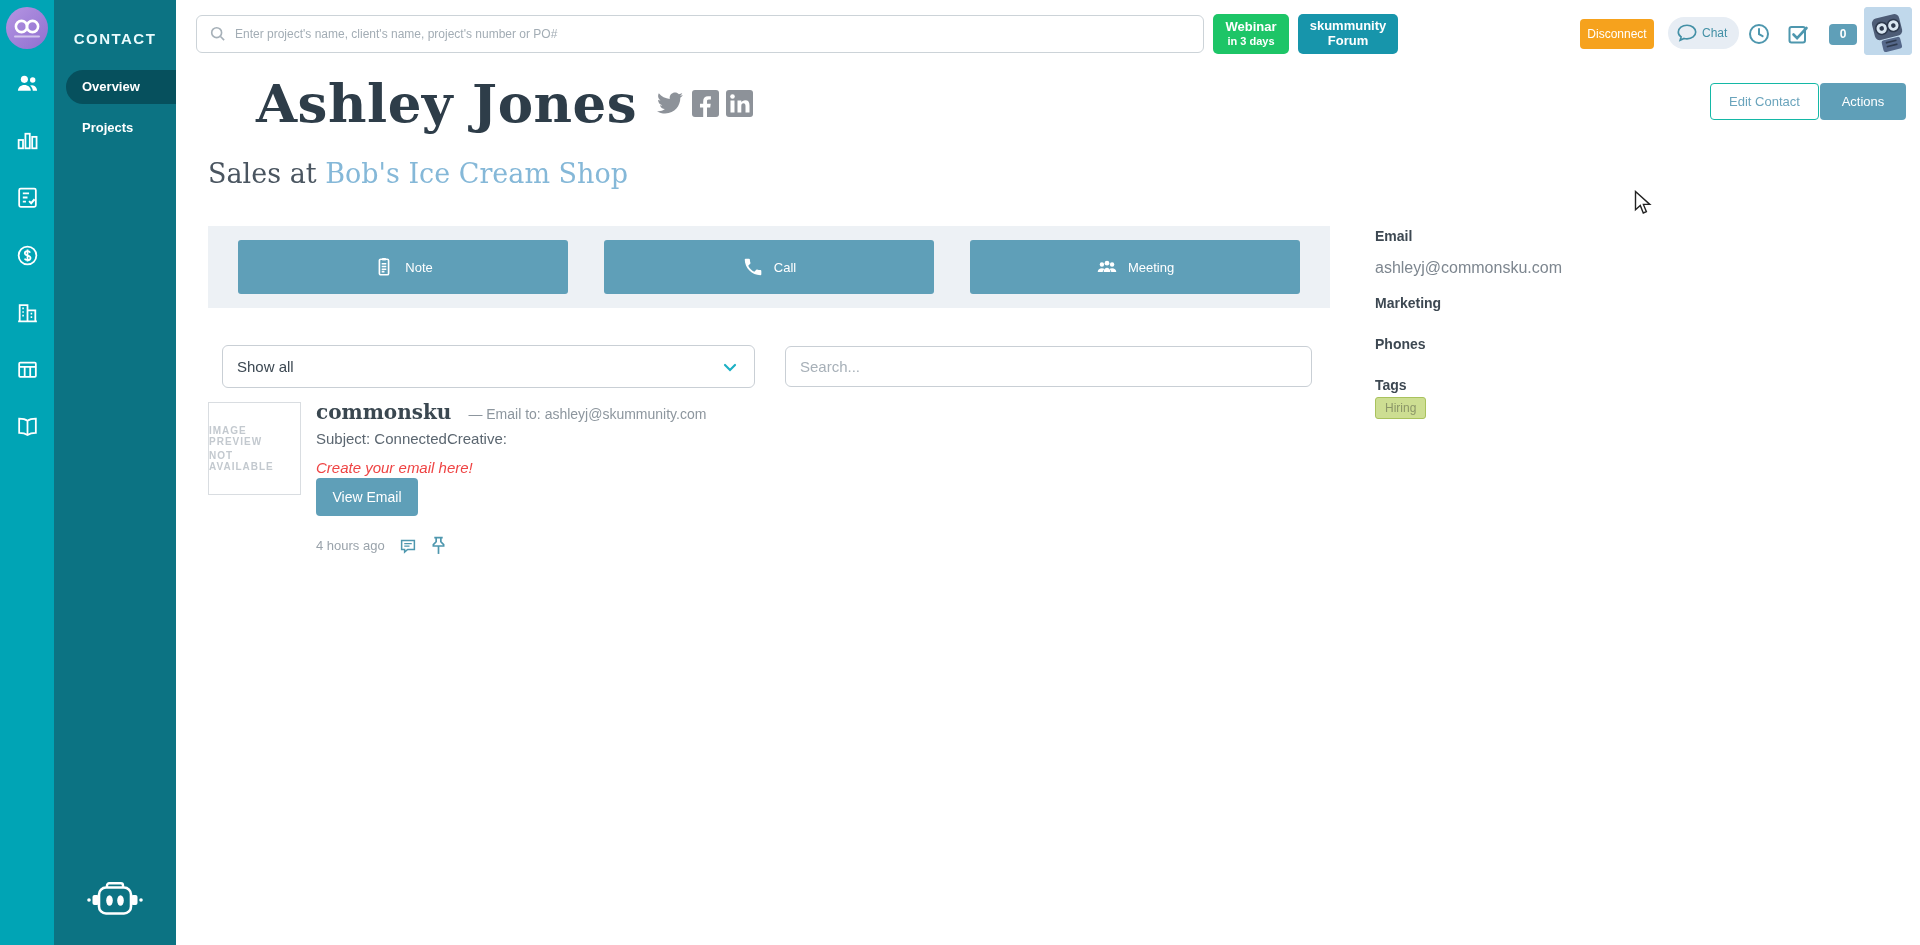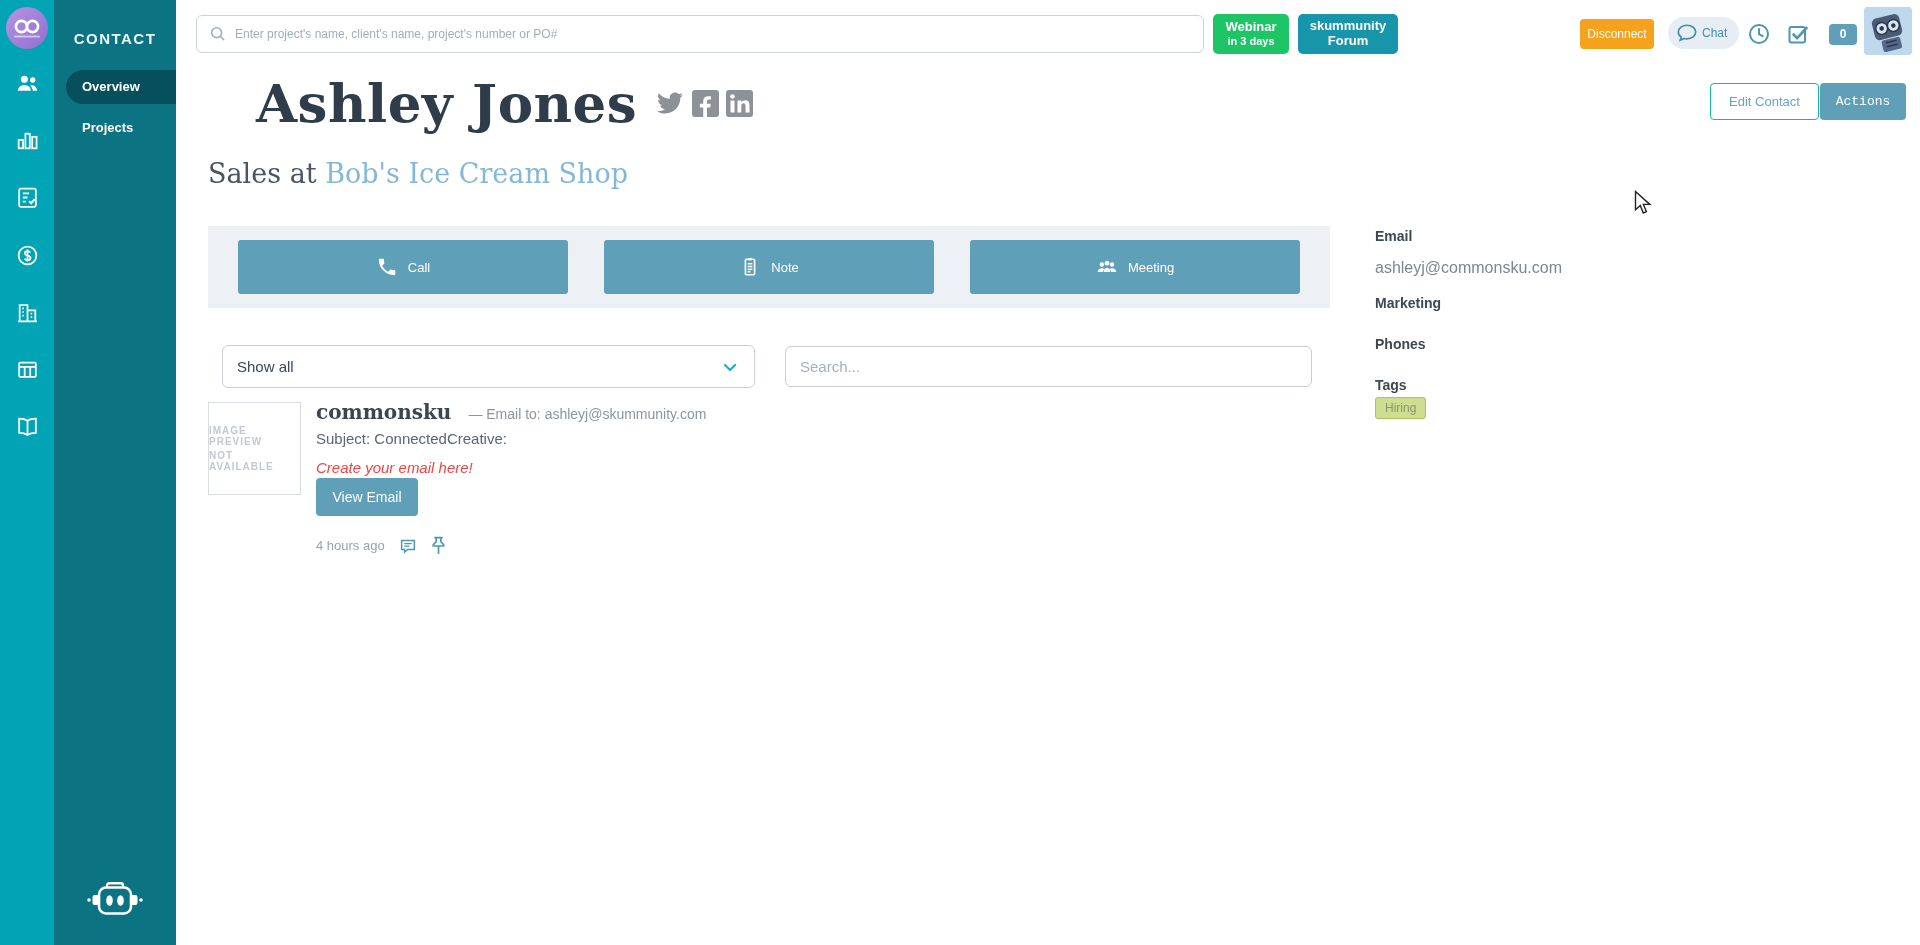--- a/index.html
+++ b/index.html
@@ -36,21 +36,21 @@
   .badge0 { position:absolute; left:1829px; top:24px; width:28px; height:21px; background:#5f9fb8; border-radius:4px; color:#fff; font-size:12px; font-weight:bold; text-align:center; line-height:21px; cursor:pointer; }
   .avatar { position:absolute; left:1864px; top:7px; width:48px; height:48px; border-radius:4px; overflow:hidden; background:#c4dbec; cursor:pointer; }
 
   
   .contact-name { position:absolute; left:208px; top:72px; font-family:"DejaVu Serif","Liberation Serif",serif; font-size:53px; color:#2e3d49; letter-spacing:0.5px; display:flex; align-items:center; gap:12px;margin-left:48px; }
   .social { display:flex; align-items:center; gap:7px; margin-left:6px; }
   .social .s-ic { cursor:pointer; display:block; }
   .contact-sub { position:absolute; left:208px; top:158px; font-family:"DejaVu Serif","Liberation Serif",serif; font-size:27px; color:#4a5560; }
   .contact-sub a { color:#85b8d8; text-decoration:none; cursor:pointer; }
   .btn-edit { position:absolute; left:1710px; top:83px; width:109px; height:37px; background:#fff; border:1px solid #14b8a6; border-radius:4px; color:#6aa4bc; font-size:13px; cursor:pointer; font-family:"Liberation Sans",sans-serif; }
-  .btn-actions { position:absolute; left:1820px; top:83px; width:86px; height:37px; background:#5f9fb8; border:none; border-radius:4px; color:#fff; font-size:13px; cursor:pointer; font-family:Liberation Mono, monospace; }
+  .btn-actions { position:absolute; left:1820px; top:83px; width:86px; height:37px; background:#5f9fb8; border:none; border-radius:4px; color:#fff; font-size:13px; cursor:pointer; font-family:Liberation Sans, sans-serif; }
 
   
   .qa-band { position:absolute; left:208px; top:226px; width:1122px; height:82px; background:#edf1f5; display:flex; align-items:center; padding:0 30px; gap:36px; }
   .qa-btn { flex:1; height:54px; background:#5f9fb8; border:none; border-radius:3px; color:#fff; font-size:13px; display:flex; align-items:center; justify-content:center; gap:10px; cursor:pointer; font-family:"Liberation Sans",sans-serif; }
   .qa-btn svg { width:22px; height:22px; }
 
   
   .filter-select { position:absolute; left:222px; top:345px; width:533px; height:43px; border:1px solid #c9cfd5; border-radius:6px; display:flex; align-items:center; padding:0 14px; font-size:15px; color:#3c4852; cursor:pointer; background:#fff; }
   .filter-select .spacer { flex:1; }
   .feed-search { position:absolute; left:785px; top:346px; width:527px; height:41px; border:1px solid #c9cfd5; border-radius:6px; padding:0 14px; font-size:15px; color:#444; outline:none; font-family:"Liberation Sans",sans-serif; }
@@ -244,32 +244,32 @@
   <button class="btn-edit">Edit Contact</button>
   <button class="btn-actions">Actions</button>
 
   <div class="contact-sub">
     <span>Sales at</span>
     <a>Bob's Ice Cream Shop</a>
   </div>
 
   <div class="qa-band">
     <button class="qa-btn">
-      <svg viewBox="0 0 24 24">
-        <path fill="#fff" d="M6.8 10.6c1.5 3 3.7 5.2 6.6 6.6l2.2-2.2c.3-.3.7-.4 1-.2 1.1.4 2.3.6 3.5.6.6 0 1 .4 1 1V20c0 .6-.4 1-1 1C10.9 21 3 13.1 3 3.9c0-.6.4-1 1-1h3.6c.6 0 1 .4 1 1 0 1.2.2 2.4.6 3.5.1.3 0 .7-.2 1z"></path>
-      </svg>
-      <span>Call</span>
-    </button>
-    <button class="qa-btn">
       <svg viewBox="0 0 24 24" fill="none" stroke="#fff" stroke-width="1.8">
         <rect x="7" y="3.5" width="10" height="17" rx="1.5"></rect>
         <path d="M10 2.2h4v2.6h-4z" fill="#fff" stroke="none"></path>
         <path d="M9.5 8.5h5M9.5 11.5h5M9.5 14.5h5M9.5 17h3"></path>
       </svg>
       <span>Note</span>
+    </button>
+    <button class="qa-btn">
+      <svg viewBox="0 0 24 24">
+        <path fill="#fff" d="M6.8 10.6c1.5 3 3.7 5.2 6.6 6.6l2.2-2.2c.3-.3.7-.4 1-.2 1.1.4 2.3.6 3.5.6.6 0 1 .4 1 1V20c0 .6-.4 1-1 1C10.9 21 3 13.1 3 3.9c0-.6.4-1 1-1h3.6c.6 0 1 .4 1 1 0 1.2.2 2.4.6 3.5.1.3 0 .7-.2 1z"></path>
+      </svg>
+      <span>Call</span>
     </button>
     <button class="qa-btn">
       <svg viewBox="0 0 26 22" fill="#fff">
         <circle cx="7" cy="8" r="2.6"></circle>
           <circle cx="13" cy="6.5" r="2.8"></circle>
           <circle cx="19" cy="8" r="2.6"></circle>
         <path d="M2 17c0-2.8 2.2-4.6 5-4.6 1.2 0 2.3.3 3.1.9-1.3 1-2.1 2.3-2.1 3.7zM9 17c0-3 2-5 4-5s4 2 4 5zM18 17c0-1.4-.8-2.7-2.1-3.7.8-.6 1.9-.9 3.1-.9 2.8 0 5 1.8 5 4.6z"></path>
       </svg>
       <span>Meeting</span>
     </button>

